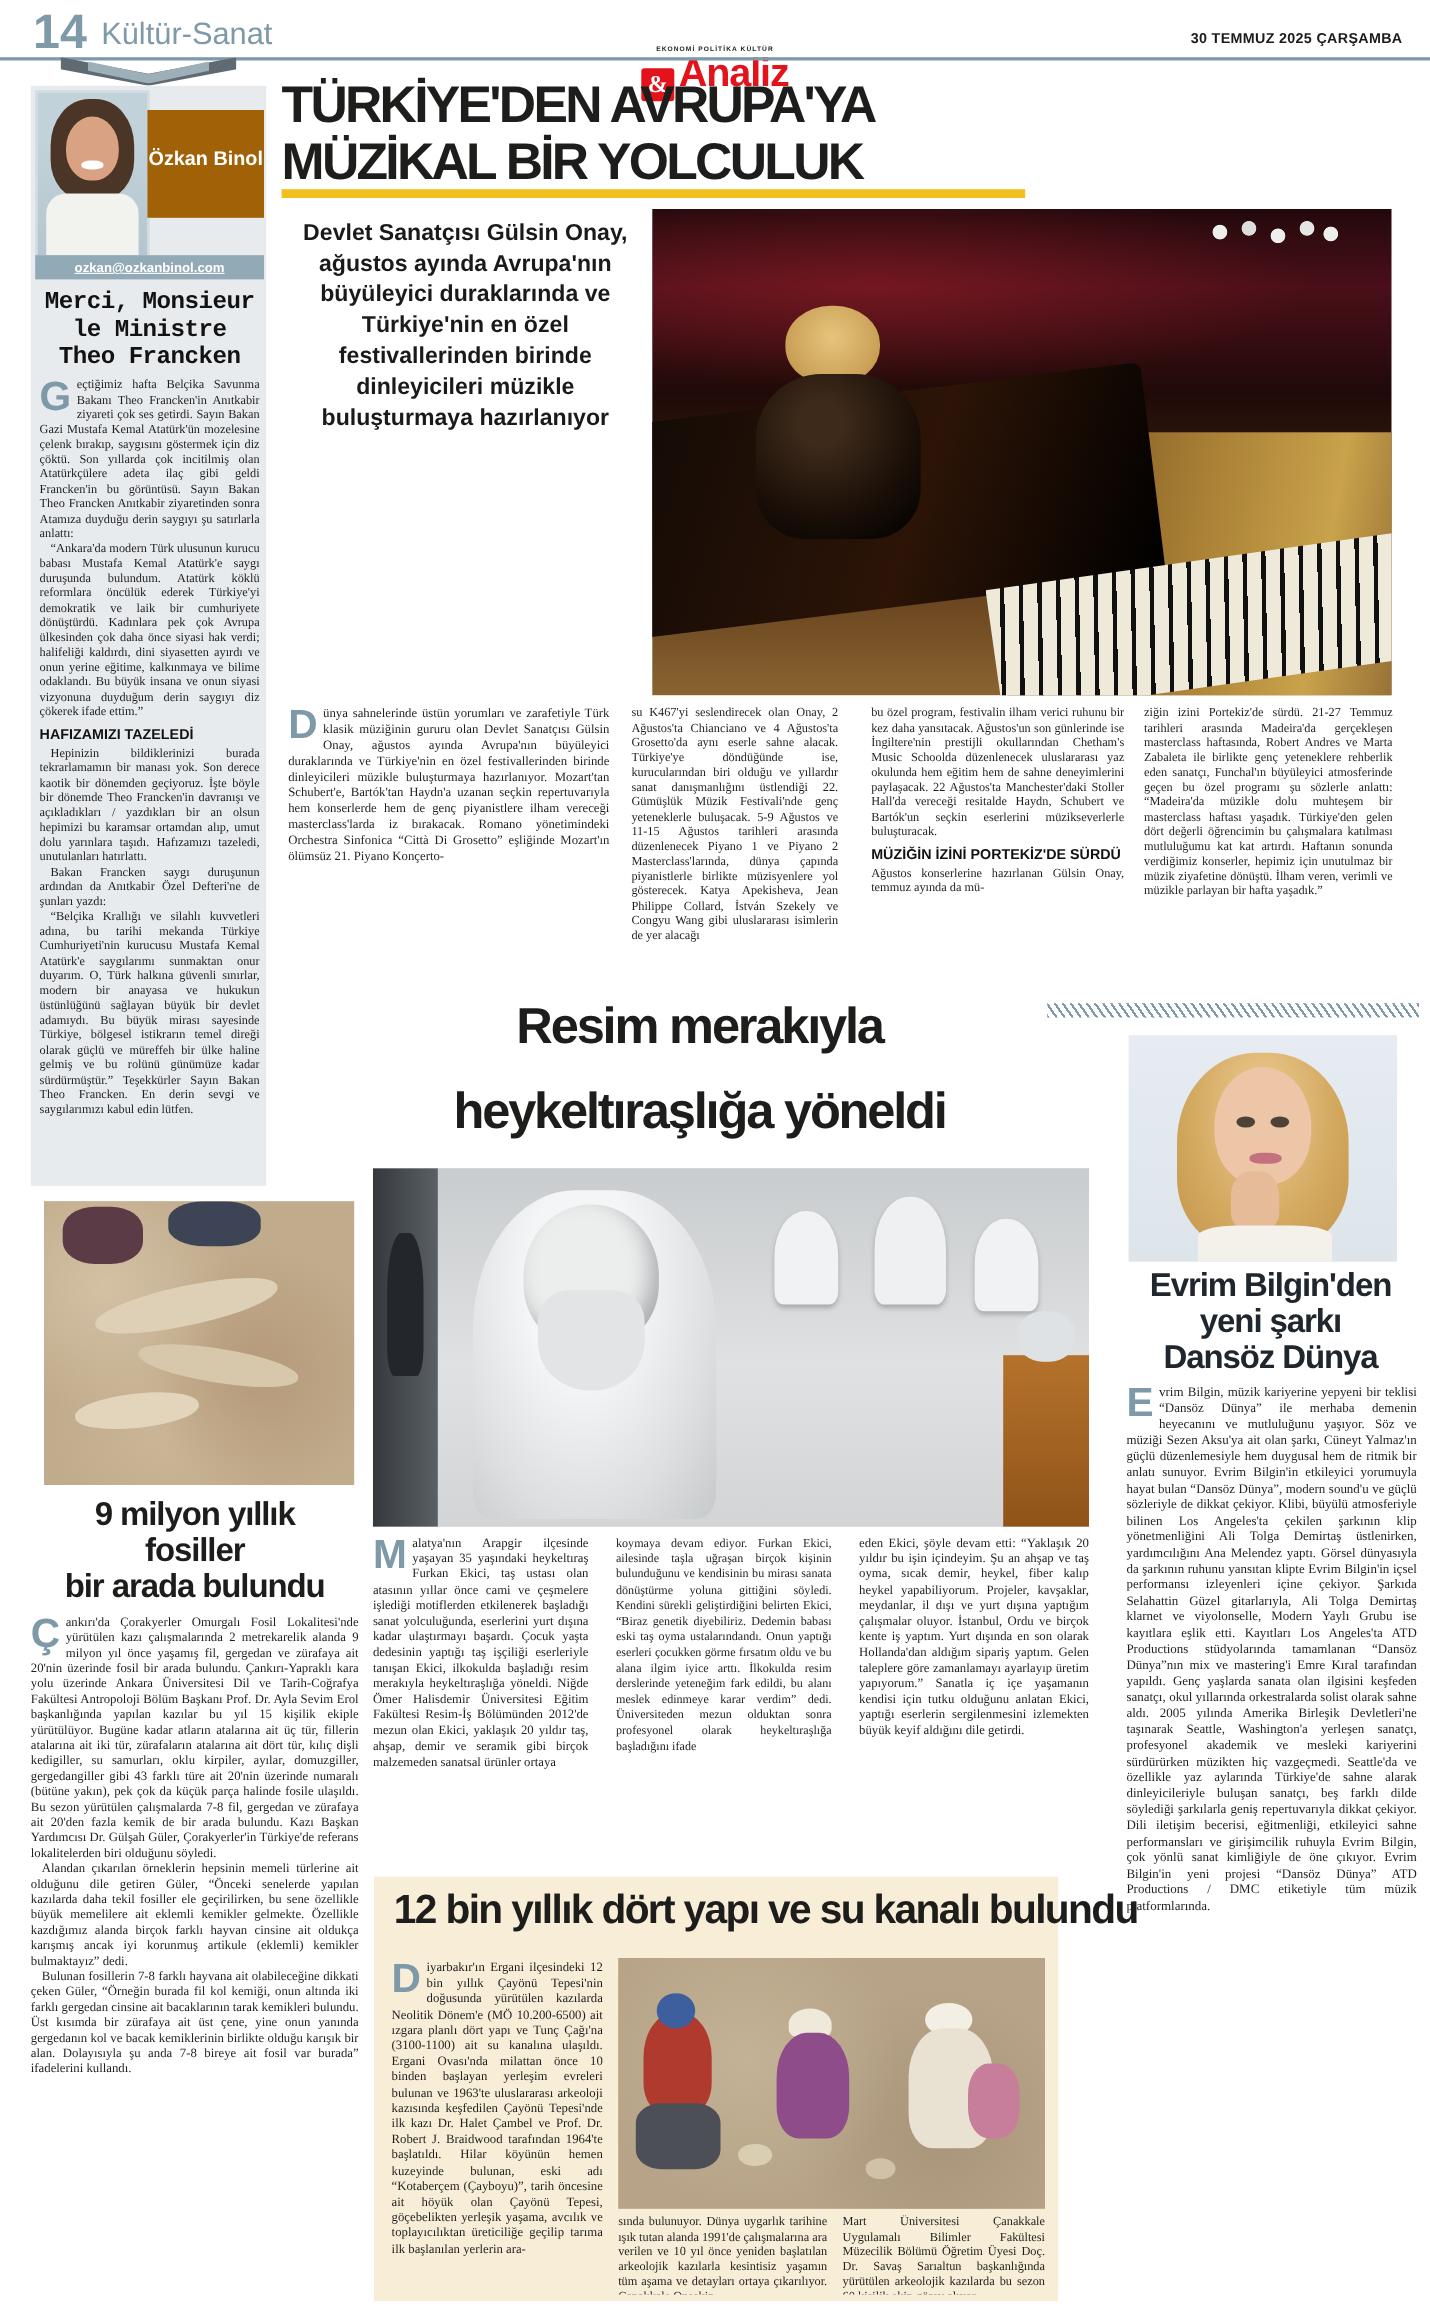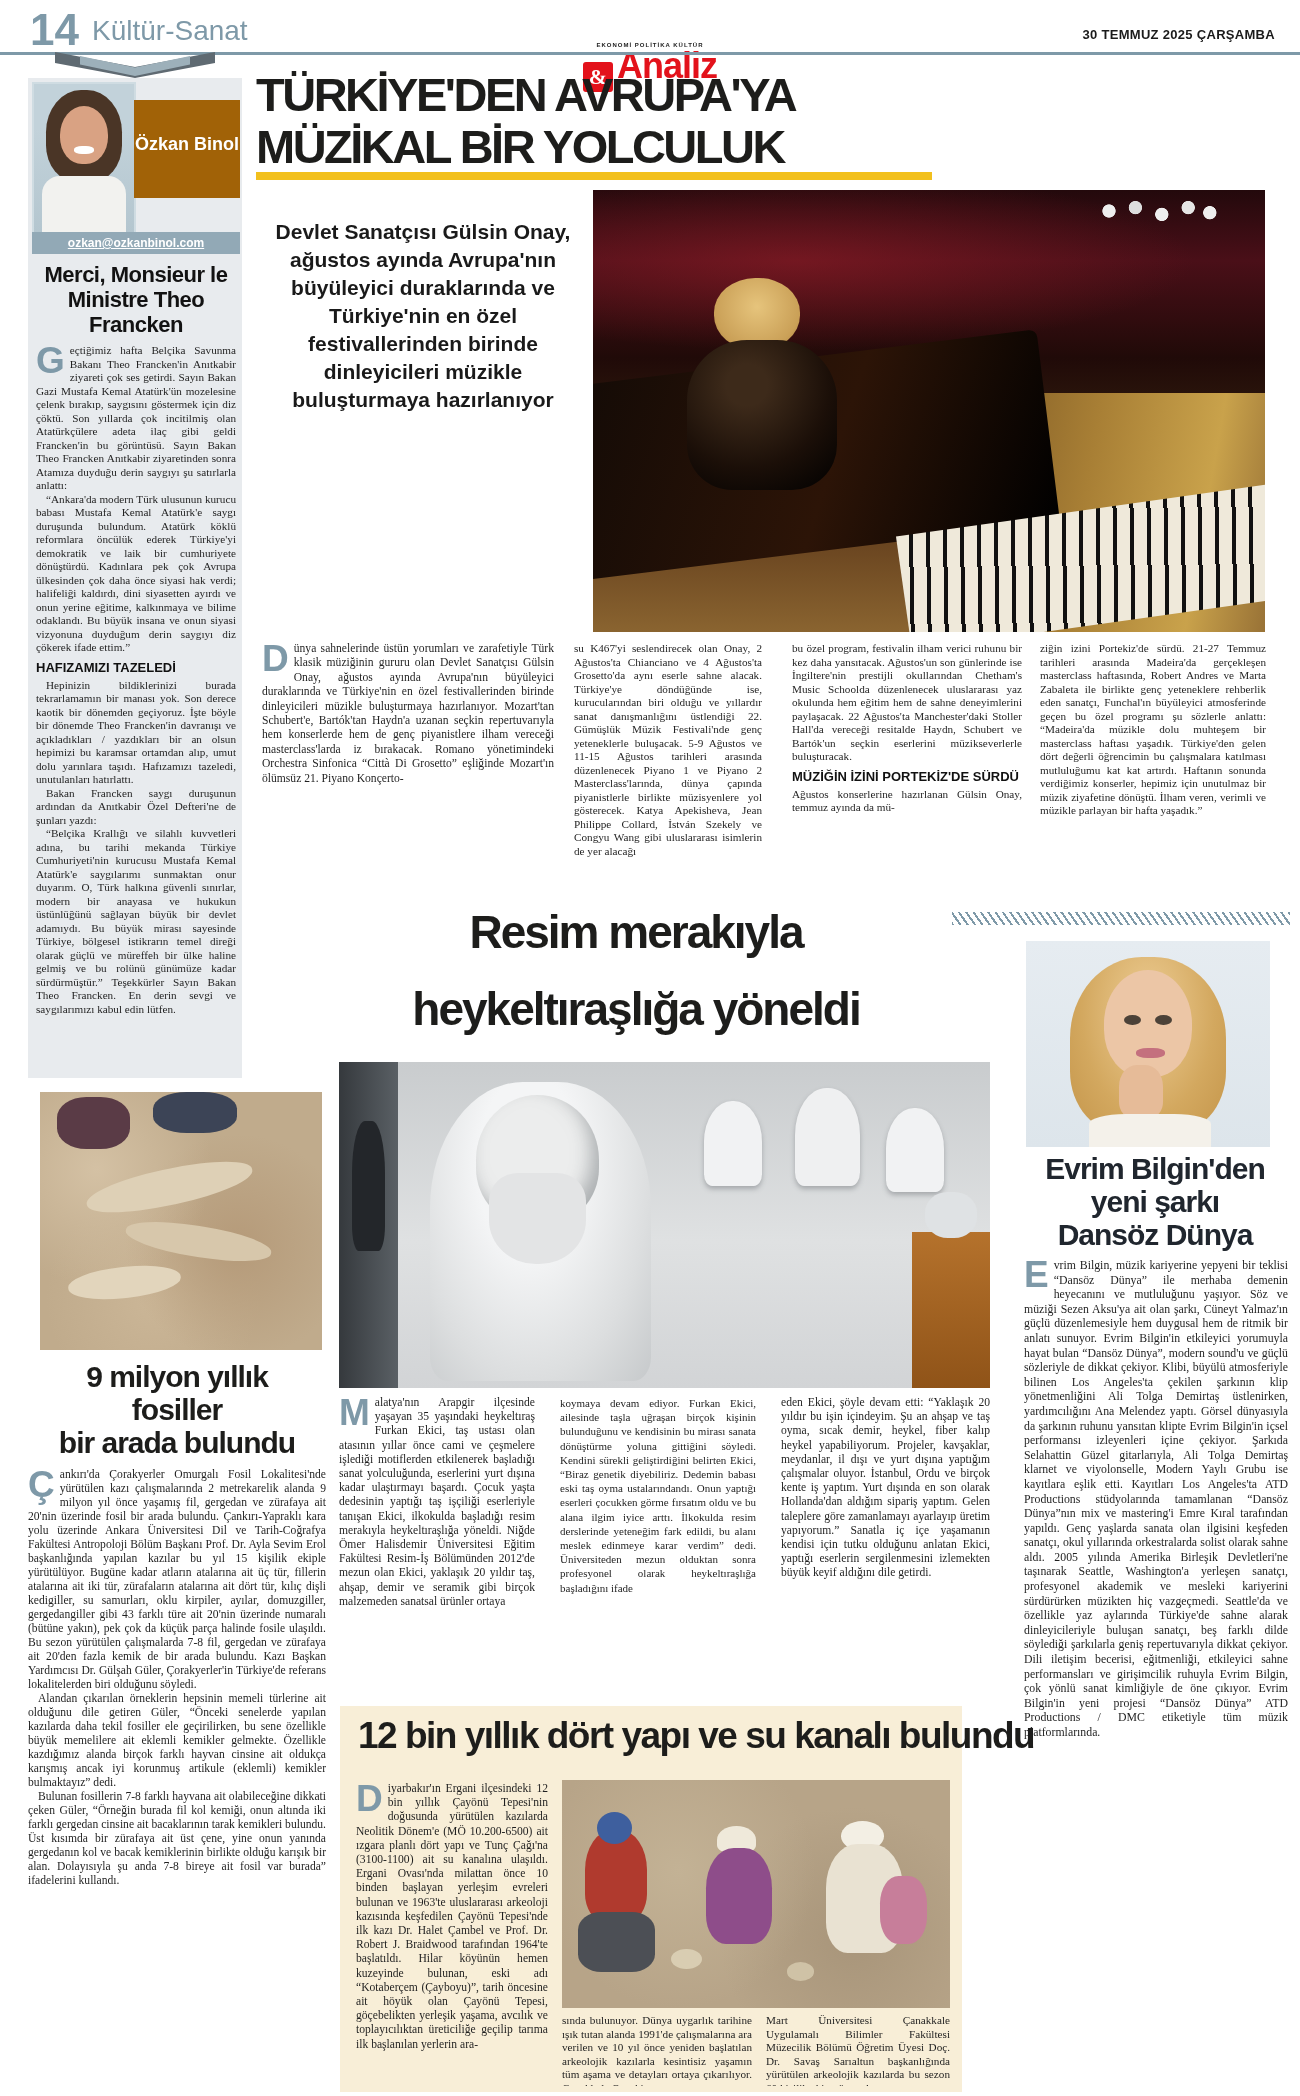--- a/index.html
+++ b/index.html
@@ -61,35 +61,35 @@
   <div class="abs colm-bg" style="left:28px;top:78px;width:214px;height:1000px;"></div>
 
   <div class="photo" style="left:32px;top:82px;width:100px;height:148px;background:linear-gradient(180deg,#c2d2da 0 30%,#b4c6cf 100%);border:2px solid #cfdce2;">
     <div class="ph" style="left:12px;top:6px;width:76px;height:92px;background:#4a3526;border-radius:46% 46% 40% 40%;"></div>
     <div class="ph" style="left:26px;top:22px;width:48px;height:58px;background:#d9a283;border-radius:50% 50% 46% 46%;"></div>
     <div class="ph" style="left:40px;top:62px;width:20px;height:8px;background:#fff;border-radius:40%;"></div>
     <div class="ph" style="left:8px;top:92px;width:84px;height:56px;background:#f2f2ef;border-radius:18px 18px 0 0;"></div>
   </div>
   <div class="abs nameplate" style="left:134px;top:100px;width:106px;height:98px;padding-top:34px;box-sizing:border-box;">Özkan Binol</div>
   <div class="abs emailbar" style="left:32px;top:232px;width:208px;height:22px;text-decoration:underline;">ozkan@ozkanbinol.com</div>
-  <div class="abs colm-head" style="left:36px;top:262px;width:200px;">Merci, Monsieur le Ministre Theo Francken</div>
+  <div class="abs colm-head" style="left:36px;top:262px;width:200px;font-family:Liberation Mono, monospace;">Merci, Monsieur le Ministre Theo Francken</div>
   <div class="col" style="left:36px;top:344px;width:200px;height:732px;">
     <p><span class="cap">G</span><span>eçtiğimiz hafta Belçika Savunma Bakanı Theo Francken'in Anıtkabir ziyareti çok ses getirdi. Sayın Bakan Gazi Mustafa Kemal Atatürk'ün mozelesine çelenk bırakıp, saygısını göstermek için diz çöktü. Son yıllarda çok incitilmiş olan Atatürkçülere adeta ilaç gibi geldi Francken'in bu görüntüsü. Sayın Bakan Theo Francken Anıtkabir ziyaretinden sonra Atamıza duyduğu derin saygıyı şu satırlarla anlattı:</span></p>
     <p>“Ankara'da modern Türk ulusunun kurucu babası Mustafa Kemal Atatürk'e saygı duruşunda bulundum. Atatürk köklü reformlara öncülük ederek Türkiye'yi demokratik ve laik bir cumhuriyete dönüştürdü. Kadınlara pek çok Avrupa ülkesinden çok daha önce siyasi hak verdi; halifeliği kaldırdı, dini siyasetten ayırdı ve onun yerine eğitime, kalkınmaya ve bilime odaklandı. Bu büyük insana ve onun siyasi vizyonuna duyduğum derin saygıyı diz çökerek ifade ettim.”</p>
     <p class="subhead">HAFIZAMIZI TAZELEDİ</p>
     <p>Hepinizin bildiklerinizi burada tekrarlamamın bir manası yok. Son derece kaotik bir dönemden geçiyoruz. İşte böyle bir dönemde Theo Francken'in davranışı ve açıkladıkları / yazdıkları bir an olsun hepimizi bu karamsar ortamdan alıp, umut dolu yarınlara taşıdı. Hafızamızı tazeledi, unutulanları hatırlattı.</p>
     <p>Bakan Francken saygı duruşunun ardından da Anıtkabir Özel Defteri'ne de şunları yazdı:</p>
     <p>“Belçika Krallığı ve silahlı kuvvetleri adına, bu tarihi mekanda Türkiye Cumhuriyeti'nin kurucusu Mustafa Kemal Atatürk'e saygılarımı sunmaktan onur duyarım. O, Türk halkına güvenli sınırlar, modern bir anayasa ve hukukun üstünlüğünü sağlayan büyük bir devlet adamıydı. Bu büyük mirası sayesinde Türkiye, bölgesel istikrarın temel direği olarak güçlü ve müreffeh bir ülke haline gelmiş ve bu rolünü günümüze kadar sürdürmüştür.” Teşekkürler Sayın Bakan Theo Francken. En derin sevgi ve saygılarımızı kabul edin lütfen.</p>
   </div>
 
   <div class="abs h-main" style="left:256px;top:70px;">TÜRKİYE'DEN AVRUPA'YA</div>
   <div class="abs h-main" style="left:256px;top:122px;">MÜZİKAL BİR YOLCULUK</div>
   <div class="abs yellowbar" style="left:256px;top:172px;width:676px;height:8px;"></div>
 
-  <div class="abs lead" style="left:262px;top:198px;width:322px;margin-top:20px;">Devlet Sanatçısı Gülsin Onay, ağustos ayında Avrupa'nın büyüleyici duraklarında ve Türkiye'nin en özel festivallerinden birinde dinleyicileri müzikle buluşturmaya hazırlanıyor</div>
+  <div class="abs lead" style="left:262px;top:198px;width:322px;">Devlet Sanatçısı Gülsin Onay, ağustos ayında Avrupa'nın büyüleyici duraklarında ve Türkiye'nin en özel festivallerinden birinde dinleyicileri müzikle buluşturmaya hazırlanıyor</div>
 
   <div class="photo" style="left:593px;top:190px;width:672px;height:442px;background:linear-gradient(180deg,#23090c 0%,#4a0f18 16%,#200a08 38%,#35200f 58%,#6a4520 80%,#8a6430 100%);">
     <div class="ph" style="left:0;top:0;width:100%;height:40%;background:radial-gradient(ellipse at 30% 40%,rgba(150,30,40,.55),rgba(0,0,0,0) 60%);"></div>
     <div class="ph" style="left:48%;top:46%;width:55%;height:58%;background:linear-gradient(100deg,#6d4a1d 0%,#a87f35 45%,#c9a24b 75%,#8a6430 100%);"></div>
     <div class="ph" style="left:-4%;top:38%;width:72%;height:44%;background:linear-gradient(115deg,#120a06 0%,#2c1407 55%,#000 100%);transform:rotate(-7deg);border-radius:8px;"></div>
     <div class="ph" style="left:46%;top:72%;width:60%;height:26%;background:repeating-linear-gradient(97deg,#efe9da 0 13px,#111 13px 17px);transform:rotate(-8deg);"></div>
     <div class="ph" style="left:18%;top:20%;width:86px;height:72px;background:radial-gradient(circle at 50% 40%,#e6c47c,#caa057 70%,#9a7434);border-radius:48%;"></div>
     <div class="ph" style="left:14%;top:34%;width:150px;height:150px;background:radial-gradient(circle at 40% 30%,#3d2a1a 15%,#1b0f08 60%,#000);border-radius:40% 40% 30% 30%;"></div>
     <div class="ph" style="left:75%;top:1%;width:120px;height:34px;background:radial-gradient(circle 7px at 10% 50%,#eee 90%,transparent),radial-gradient(circle 7px at 32% 40%,#ddd 90%,transparent),radial-gradient(circle 7px at 54% 60%,#eee 90%,transparent),radial-gradient(circle 7px at 76% 40%,#e5e5e5 90%,transparent),radial-gradient(circle 7px at 94% 55%,#eee 90%,transparent);"></div>
   </div>

